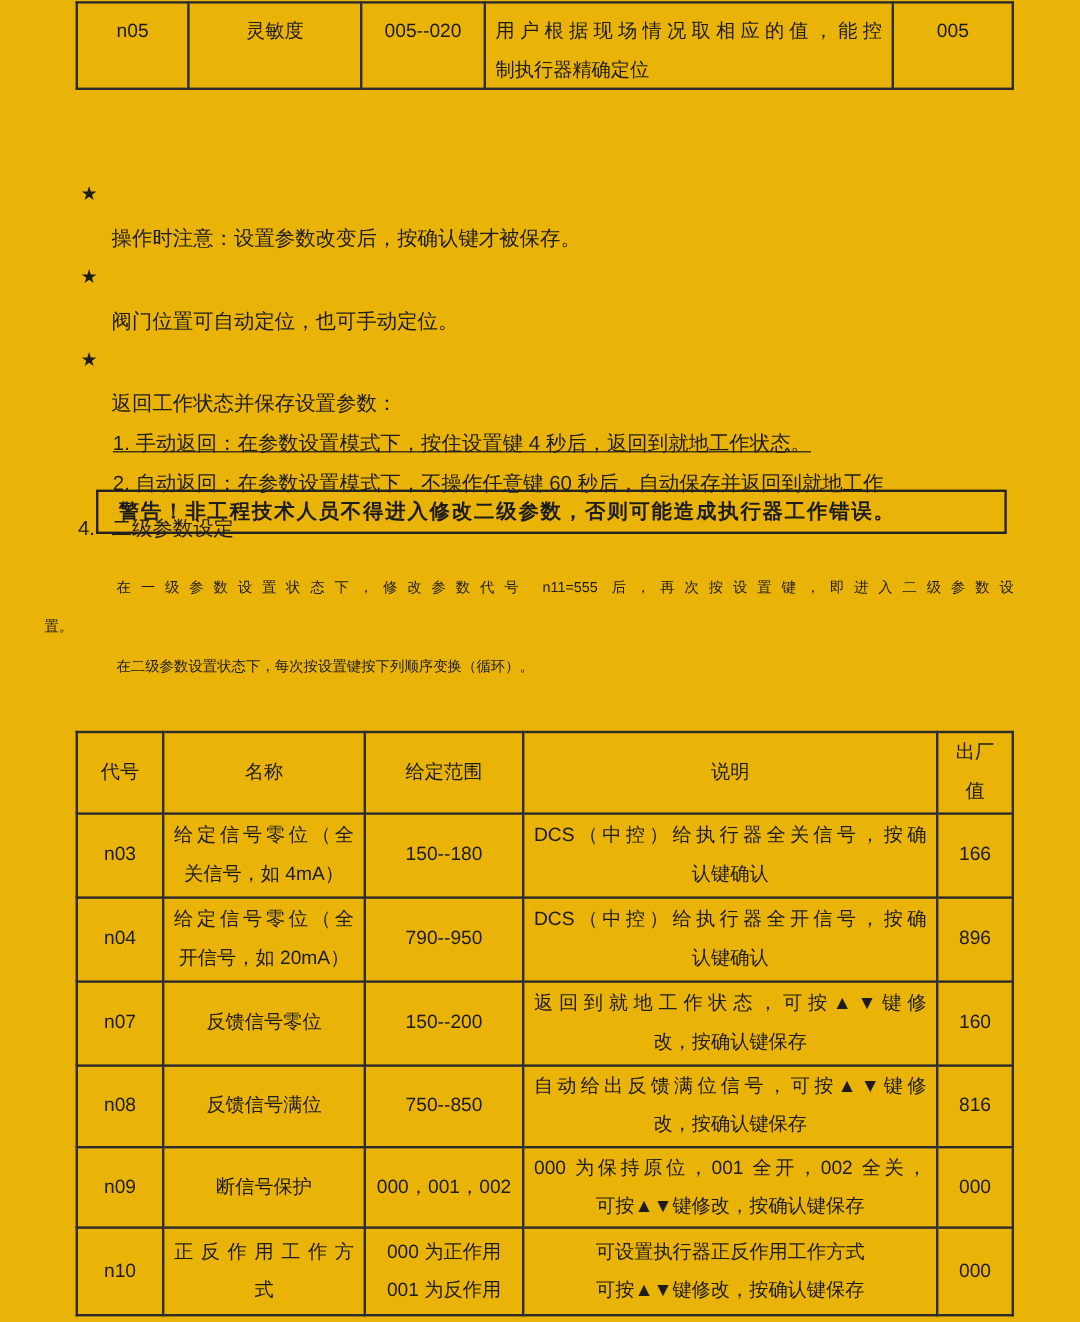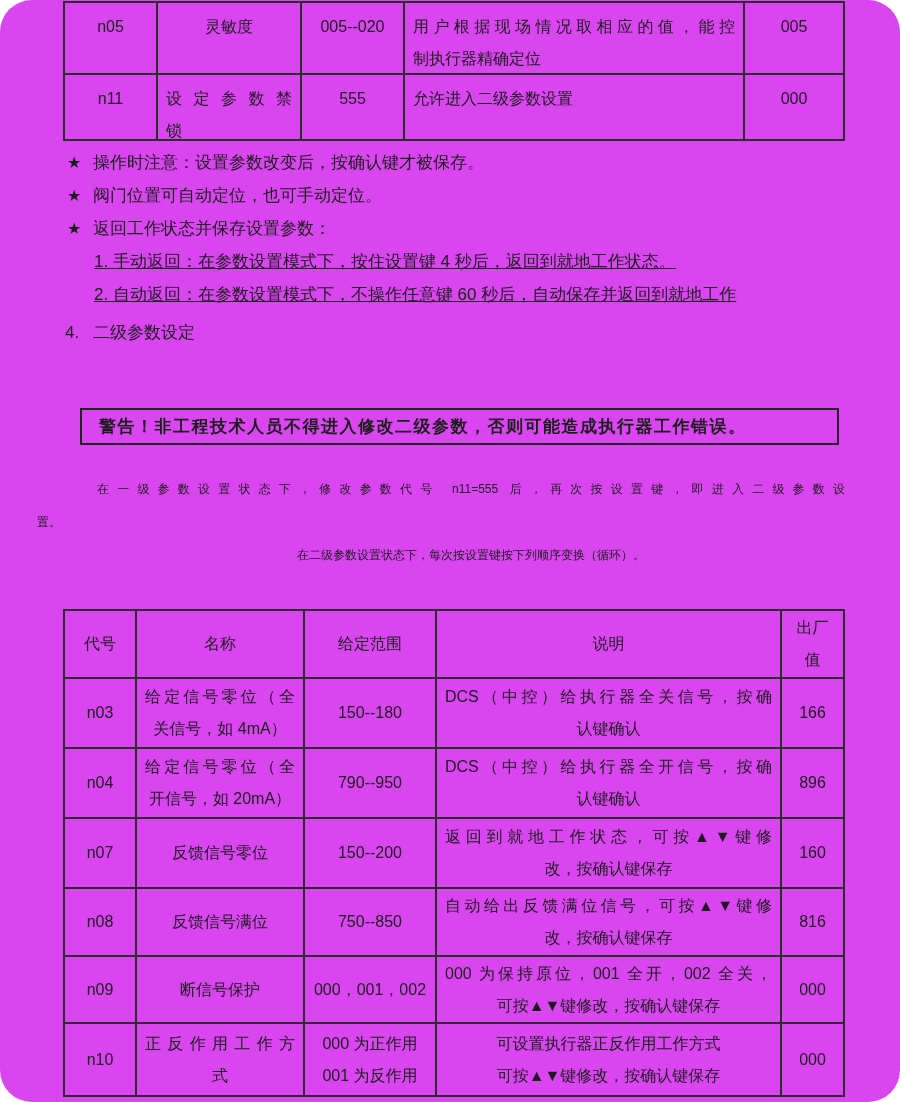--- a/index.html
+++ b/index.html
@@ -1,21 +1,21 @@
 <!DOCTYPE html>
 <html><head>
 <meta charset="utf-8">
 <style>
   html,body{margin:0;padding:0;}
   body{
     width:900px;height:1102px;background:#ffffff;
     font-family:"Liberation Sans","DejaVu Sans",sans-serif;
     color:#1c1c1c;position:relative;overflow:hidden;
   }
-  .page{position:absolute;inset:0;background:#d946ef;border-radius:32px;}
+  .page{position:absolute;inset:0;background:#eab308;}
 
   
   table.tbl{position:absolute;border-collapse:collapse;table-layout:fixed;}
   table.tbl td{border:2px solid #2c2c2c;padding:0;vertical-align:top;}
   .cell{
     display:flex;flex-direction:column;box-sizing:border-box;
     width:100%;padding:6px 8px;font-size:16px;
   }
   .v-top{justify-content:flex-start;}
   .v-mid{justify-content:center;}
@@ -33,37 +33,37 @@
   .t2 tr:nth-child(3) .cell{height:68px;}
   .t2 tr:nth-child(4) .cell{height:68px;}
   .t2 tr:nth-child(5) .cell{height:66px;}
   .t2 tr:nth-child(6) .cell{height:65px;}
   .t2 tr:nth-child(7) .cell{height:71px;}
 
   
   .notes{position:absolute;left:63px;top:146px;width:800px;font-size:17px;}
   .note-row{display:flex;line-height:33px;}
   .note-row .marker{flex:0 0 30px;padding-left:4px;box-sizing:border-box;font-size:16px;}
-  .note-row .txt{flex:1;}
+  .note-row .txt{flex:1;margin-top:36px;}
   .sub-item{padding-left:31px;line-height:33px;text-decoration:underline;}
   .section-row{margin-top:5px;display:flex;line-height:33px;}
   .section-row .marker{flex:0 0 30px;padding-left:2px;box-sizing:border-box;}
 
   
   .warning{
     position:absolute;left:80px;top:408px;width:738px;height:33px;
     border:2px solid #222222;display:flex;align-items:center;
     padding-left:17px;box-sizing:content-box;
     font-size:17px;font-weight:bold;letter-spacing:1.5px;
   }
 
   
   .paras{position:absolute;left:37px;top:473px;width:808px;font-size:12px;}
   .paras .p-line{line-height:33px;}
-  .paras .indent{text-indent:60px;text-align:center;}
+  .paras .indent{text-indent:60px;}
   .paras .stretch{text-align:justify;text-align-last:justify;}
 </style>
 </head>
 <body>
 
 <div class="page">
 
   <table class="tbl t1">
     <colgroup>
       <col style="width:93px">
@@ -91,48 +91,20 @@
           </td>
       <td>
             <div class="cell v-top h-left">
         <div class="line j">用户根据现场情况取相应的值，能控</div>
         <div class="line">制执行器精确定位</div>
             </div>
           </td>
       <td>
             <div class="cell v-top">
         <div class="line">005</div>
-            </div>
-          </td>
-    </tr>
-    <tr>
-      <td>
-            <div class="cell v-top">
-        <div class="line">n11</div>
-            </div>
-          </td>
-      <td>
-            <div class="cell v-top h-left">
-        <div class="line j">设定参数禁</div>
-        <div class="line">锁</div>
-            </div>
-          </td>
-      <td>
-            <div class="cell v-top">
-        <div class="line">555</div>
-            </div>
-          </td>
-      <td>
-            <div class="cell v-top h-left">
-        <div class="line">允许进入二级参数设置</div>
-            </div>
-          </td>
-      <td>
-            <div class="cell v-top">
-        <div class="line">000</div>
             </div>
           </td>
     </tr>
   </tbody>
     </table>
 
   <div class="notes">
     <div class="note-row">
       <span class="marker">★</span>
       <span class="txt">操作时注意：设置参数改变后，按确认键才被保存。</span>

